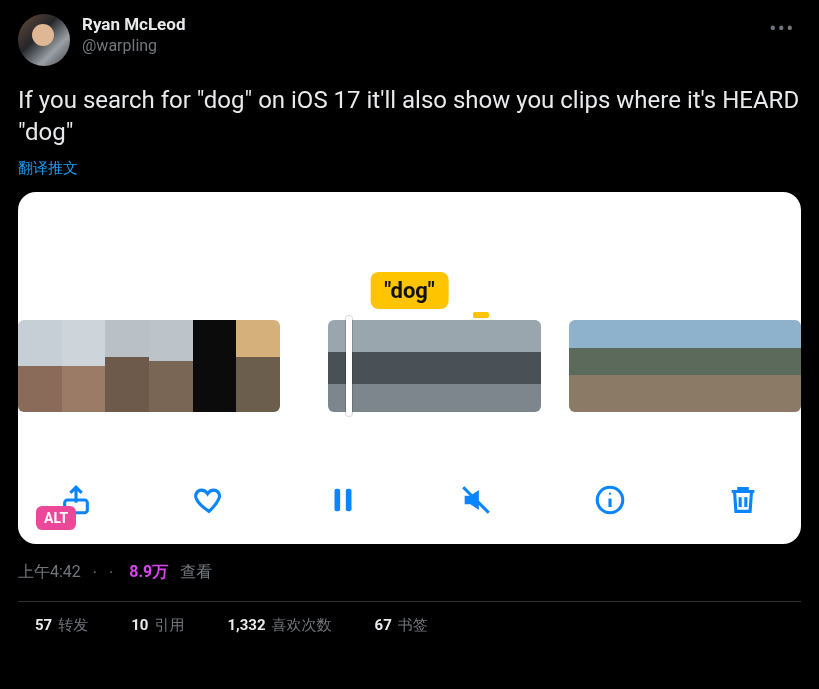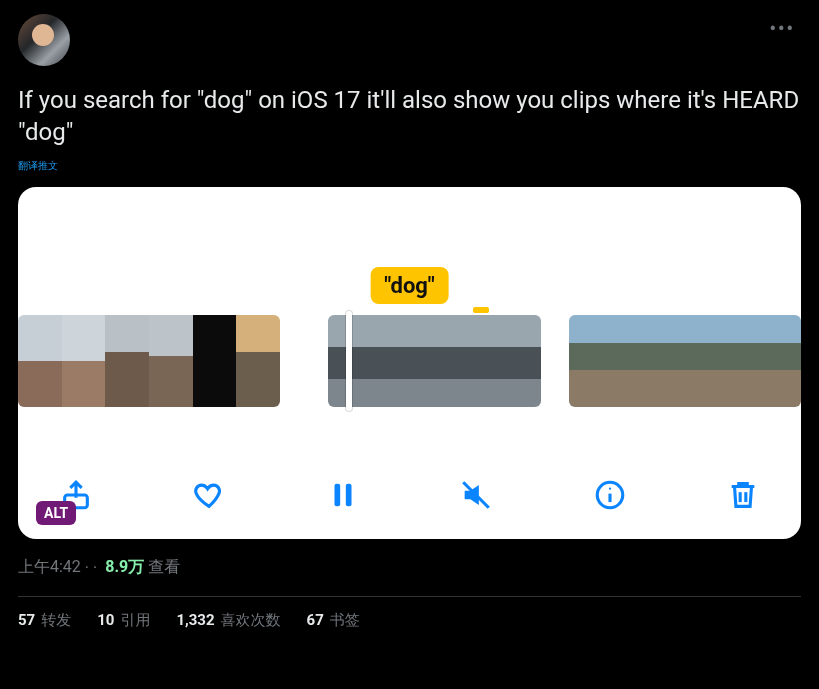--- a/index.html
+++ b/index.html
@@ -23,21 +23,21 @@
   }
   .avatar::after{
     content:""; position:absolute; left:14px; top:10px; width:22px; height:22px;
     background: #e0b795; border-radius: 50%;
   }
   .names { margin-left: 12px; display:flex; flex-direction:column; }
   .display-name { font-weight: 700; font-size: 17px; color:#e7e9ea; }
   .handle { color:#71767b; font-size:16px; margin-top:2px; }
   .more { margin-left:auto; color:#71767b; letter-spacing:2px; font-weight:700; font-size:18px; padding:4px 6px; cursor:pointer; }
   .body-text { font-size: 24px; line-height: 1.35; margin-top: 18px; color:#e7e9ea; font-weight:400; }
-  .translate-link { color:#1d9bf0; font-size:10px; margin-top:10px; display:inline-block; cursor:pointer; }
+  .translate-link { color:#1d9bf0; font-size:15px; margin-top:10px; display:inline-block; cursor:pointer; }
   .media-card {
     margin-top: 14px;
     background:#fff;
     border-radius: 18px;
     overflow:hidden;
     position:relative;
     height: 352px;
   }
   .search-bubble {
     position:absolute;
@@ -102,42 +102,46 @@
   .toolbar .ico {
     width: 40px; height: 40px;
     display:flex; align-items:center; justify-content:center;
     color:#0a84ff;
     cursor:pointer;
   }
   .toolbar svg { width: 34px; height: 34px; stroke:#0a84ff; stroke-width:2.2; fill:none; }
   .alt-badge {
     position:absolute;
     left: 18px; bottom: 14px;
-    background:#701a75; color:#fff;
+    background:#ec4899; color:#fff;
     font-weight:700; font-size:14px;
     padding: 4px 8px; border-radius:6px;
   }
   .meta-row {
     margin-top: 18px;
     color:#71767b;
     font-size:16px;
-    display:flex; align-items:center; gap:4px;
-  }
-  .meta-row .views-count { color:#86efac; font-weight:700; margin-left:4px; }
+    display:flex; align-items:center; gap:12px;
+  }
+  .meta-row .views-count { color:#d946ef; font-weight:700; margin-left:4px; }
   .divider { height:1px; background:#2f3336; margin: 18px 0 14px; }
   .stats-row { display:flex; gap: 26px; font-size:15px; color:#71767b; }
   .stats-row .stat { display:flex; gap:6px; cursor:pointer; }
-  .stats-row .count { color:#e7e9ea; font-weight:700; }
+  .stats-row .count { color:#e7e9ea; font-weight:700;margin-left:17px; }
 </style>
 </head>
 <body>
 
 <div class="tweet">
   <div class="header">
     <div class="avatar"></div>
+    <div class="names">
+      <span class="display-name">Ryan McLeod</span>
+      <span class="handle">@warpling</span>
+    </div>
     <div class="more">•••</div>
   </div>
 
   <div class="body-text">If you search for "dog" on iOS 17 it'll also show you clips where it's HEARD "dog"</div>
   <span class="translate-link">翻译推文</span>
 
   <div class="media-card">
     <div class="search-bubble">"dog"</div>
     <div class="playhead-tick"></div>
     <div class="playhead"></div>

